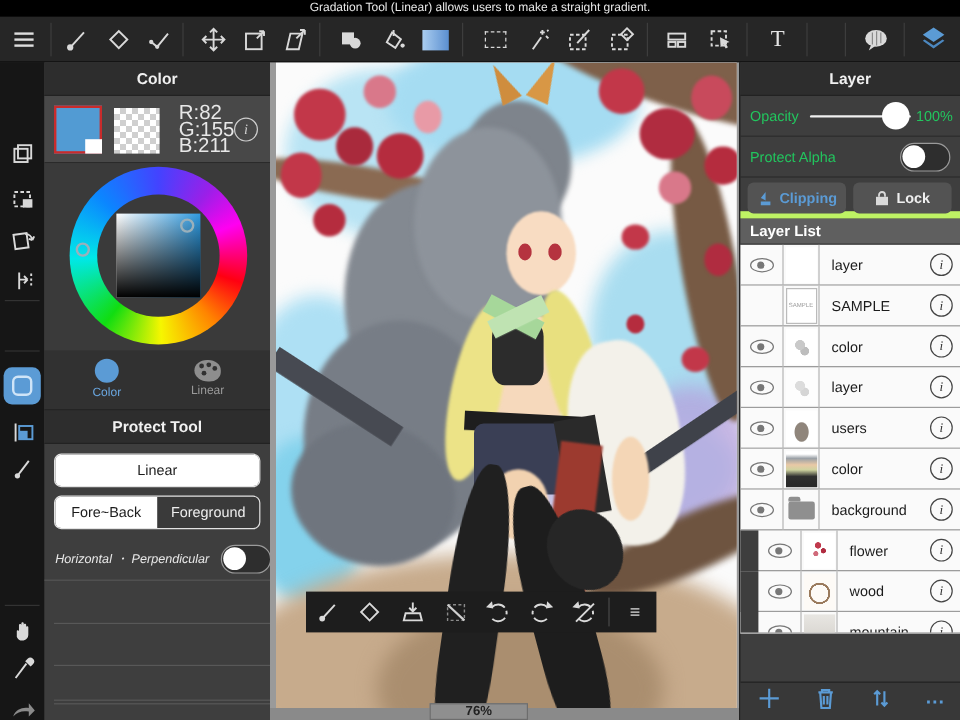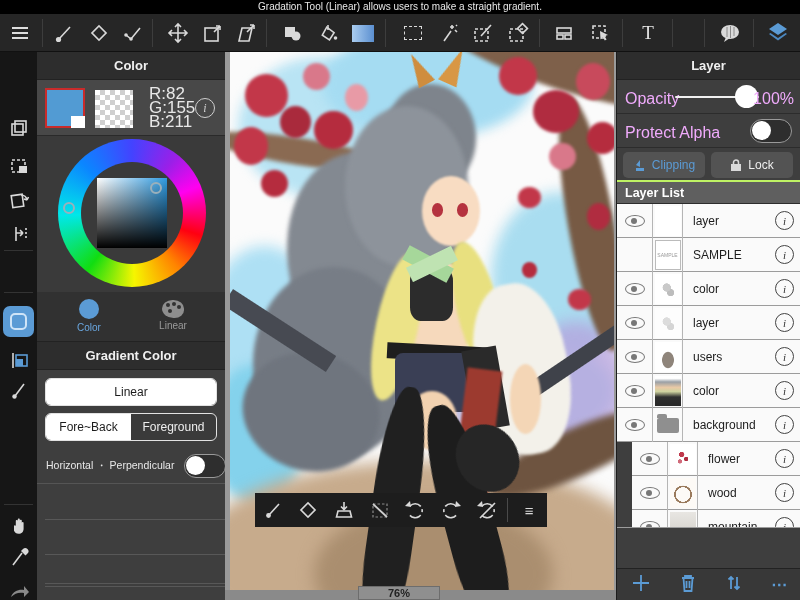--- a/index.html
+++ b/index.html
@@ -45,44 +45,44 @@
   .ringdot{position:absolute;width:12px;height:12px;border:2px solid #9ab0bb;border-radius:50%;z-index:3;}
   .tabsrow{position:relative;height:50px;background:#313131;border-bottom:1px solid #222;}
   .tab{position:absolute;top:5px;width:80px;text-align:center;font-size:10px;}
   .tab .dot{width:20px;height:20px;border-radius:50%;background:#5b9bd5;margin:2px auto 3px;}
   .pal-ic{width:22px;height:18px;background:#8e8e8e;border-radius:50% 50% 45% 55%;margin:3px auto 2px;position:relative;}
   .pal-ic i{position:absolute;width:4px;height:4px;border-radius:50%;background:#313131;}
   .seg{position:absolute;left:8px;width:172px;height:28px;border:1px solid #e2e2e2;border-radius:6px;
        overflow:hidden;display:flex;background:#3a3a3a;}
   .seg div{flex:1;font-size:12px;text-align:center;line-height:26px;color:#eee;}
   .seg .on{background:#fff;color:#1c1c1c;}
-  .togrow{position:absolute;left:0;width:197px;height:36px;border-bottom:1px solid #555;}
+  .togrow{position:absolute;left:0;width:197px;height:36px;border-bottom:1px solid #555;font-style:italic;}
   .toglabel{position:absolute;left:9px;top:11px;font-size:10.5px;color:#e8e8e8;}
   .switch{position:absolute;width:42px;height:24px;border:1.5px solid #9a9a9a;border-radius:13px;background:#2e2e2e;}
   .switch .knob{position:absolute;left:1px;top:1px;width:19px;height:19px;border-radius:50%;background:#fff;}
   .emptyrow{position:absolute;left:8px;width:180px;height:1px;background:#585858;}
   
   .canvas{position:absolute;left:225px;top:52px;width:391px;height:548px;background:#9a9a9a;overflow:hidden;}
   .paper{position:absolute;left:5px;top:0;width:384px;height:538px;background:#fbfbfb;overflow:hidden;}
   .blob{position:absolute;border-radius:50%;}
   .fbar{position:absolute;left:30px;top:441px;width:292px;height:34px;background:#1d1d1d;display:flex;align-items:center;z-index:9;}
   .fbtn{width:36px;height:30px;display:flex;align-items:center;justify-content:center;}
   .fdiv{width:1px;height:24px;background:#4a4a4a;margin:0 3px;}
   .zbadge{position:absolute;left:133px;top:534px;width:82px;height:14px;background:#8f8f8f;border:1px solid #6d6d6d;
           color:#222;font-size:11px;font-weight:bold;text-align:center;line-height:13px;z-index:9;}
   .bottomband{position:absolute;left:0;top:538px;width:391px;height:10px;background:#8a8a8a;}
   
   .lpanel{position:absolute;left:616px;top:52px;width:184px;height:548px;background:#3e3e3e;border-left:1px solid #1c1c1c;}
-  .lrow{position:relative;height:34px;border-bottom:1px solid #2c2c2c;color:#f0abfc;font-size:16px;text-align:right;}
+  .lrow{position:relative;height:34px;border-bottom:1px solid #2c2c2c;color:#22c55e;font-size:12px;text-align:right;}
   .lrow .lbl{position:absolute;left:8px;top:10px;}
   .slider-track{position:absolute;left:58px;top:16px;width:84px;height:2px;background:#f0f0f0;border-radius:1px;}
   .slider-knob{position:absolute;left:118px;top:5px;width:23px;height:23px;border-radius:50%;background:#fff;}
   .pctlbl{position:absolute;right:6px;top:10px;}
   .chev{position:absolute;right:8px;top:12px;width:8px;height:8px;border-top:2px solid #ccc;border-right:2px solid #ccc;transform:rotate(45deg);}
-  .btnrow{position:relative;height:34px;border-bottom:2px solid #bef264;}
+  .btnrow{position:relative;height:34px;border-bottom:6px solid #bef264;font-weight:bold;}
   .gbtn{position:absolute;top:4px;height:26px;background:#535353;border-radius:5px;font-size:12px;
         display:flex;align-items:center;justify-content:center;gap:6px;}
   .llhead{height:22px;background:#5f5f5f;color:#fff;font-size:12.5px;font-weight:bold;line-height:22px;padding-left:8px;border-bottom:1px solid #2c2c2c;}
   .layrow{position:relative;height:34px;background:#fafafa;border-bottom:1px solid #9c9c9c;color:#1c1c1c;font-size:12px;}
   .layrow.child{background:#fafafa;}
   .indent{position:absolute;left:0;top:0;width:15px;height:34px;background:#3e3e3e;}
   .eyecell{position:absolute;left:0;top:0;width:36px;height:34px;border-right:1px solid #b5b5b5;display:flex;align-items:center;justify-content:center;}
   .child .eyecell{left:15px;}
   .thcell{position:absolute;left:36px;top:0;width:30px;height:34px;border-right:1px solid #b5b5b5;display:flex;align-items:center;justify-content:center;overflow:hidden;}
   .child .thcell{left:51px;}
@@ -319,21 +319,21 @@
       <div class="tab" style="left:96px">
         <div class="pal-ic">
           <i style="left:4px;top:3px"></i>
             <i style="left:10px;top:2px"></i>
             <i style="left:15px;top:5px"></i>
             <i style="left:6px;top:9px"></i>
         </div>
         <span style="color:#9a9a9a">Linear</span>
       </div>
     </div>
-    <div class="phead">Gradient Color</div>
+    <div class="phead">Protect Tool</div>
     <div style="position:relative;height:225px">
       <div class="seg" style="top:8px">
         <div class="on">Linear</div>
       </div>
       <div class="seg" style="top:43px">
         <div class="on">Fore~Back</div>
         <div>Foreground</div>
       </div>
       <div class="togrow" style="top:78px">
         <span class="toglabel">Horizontal ・ Perpendicular</span>

